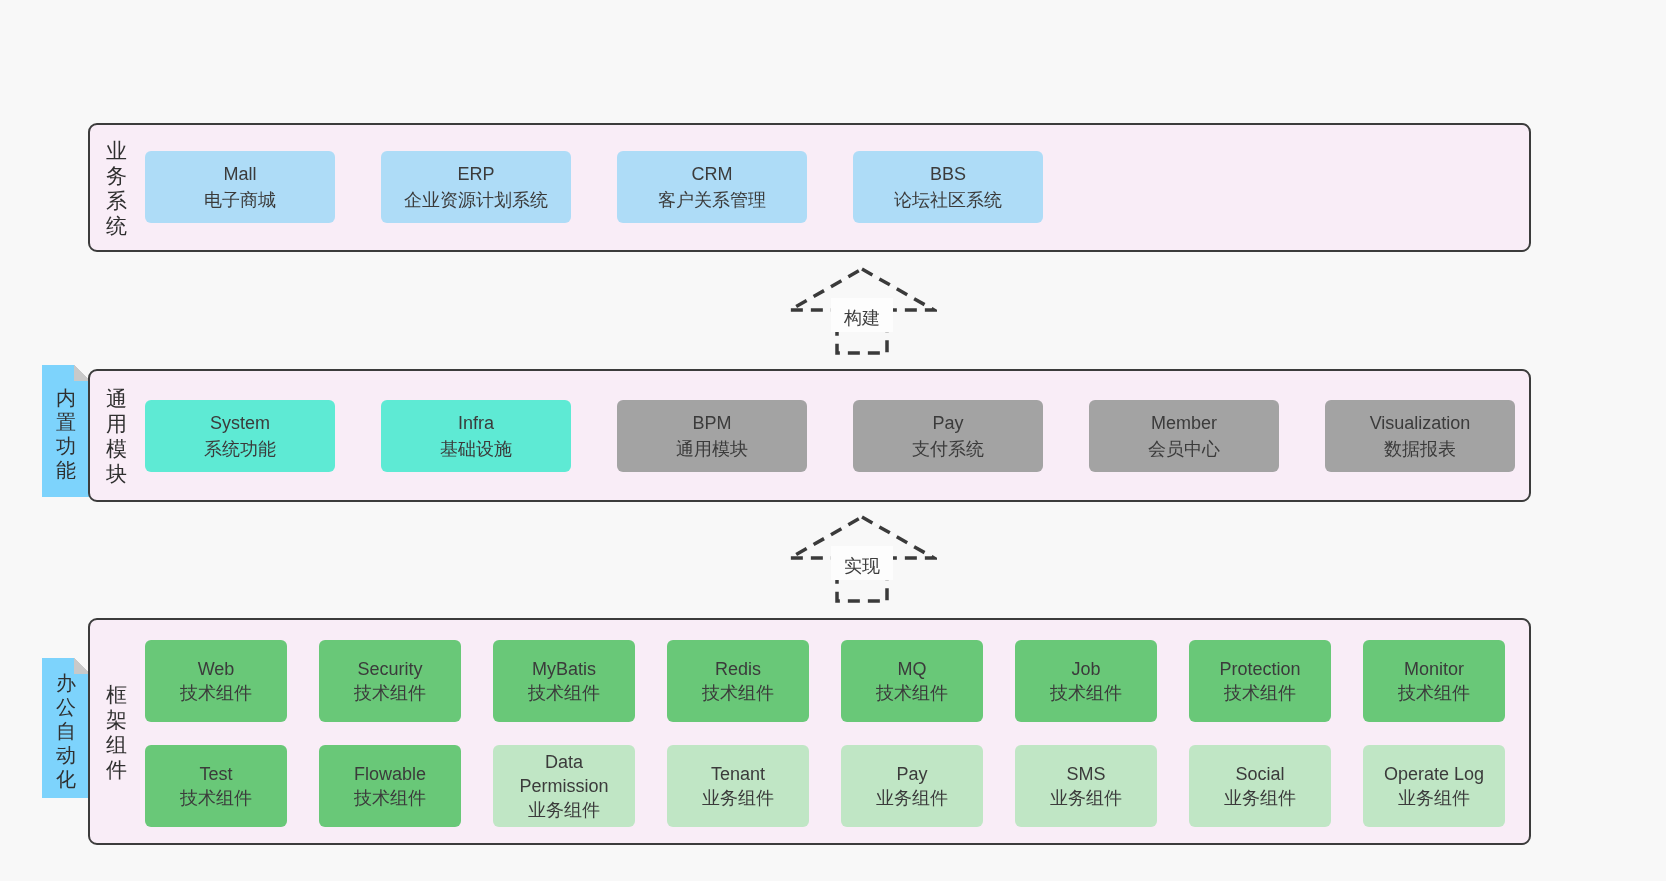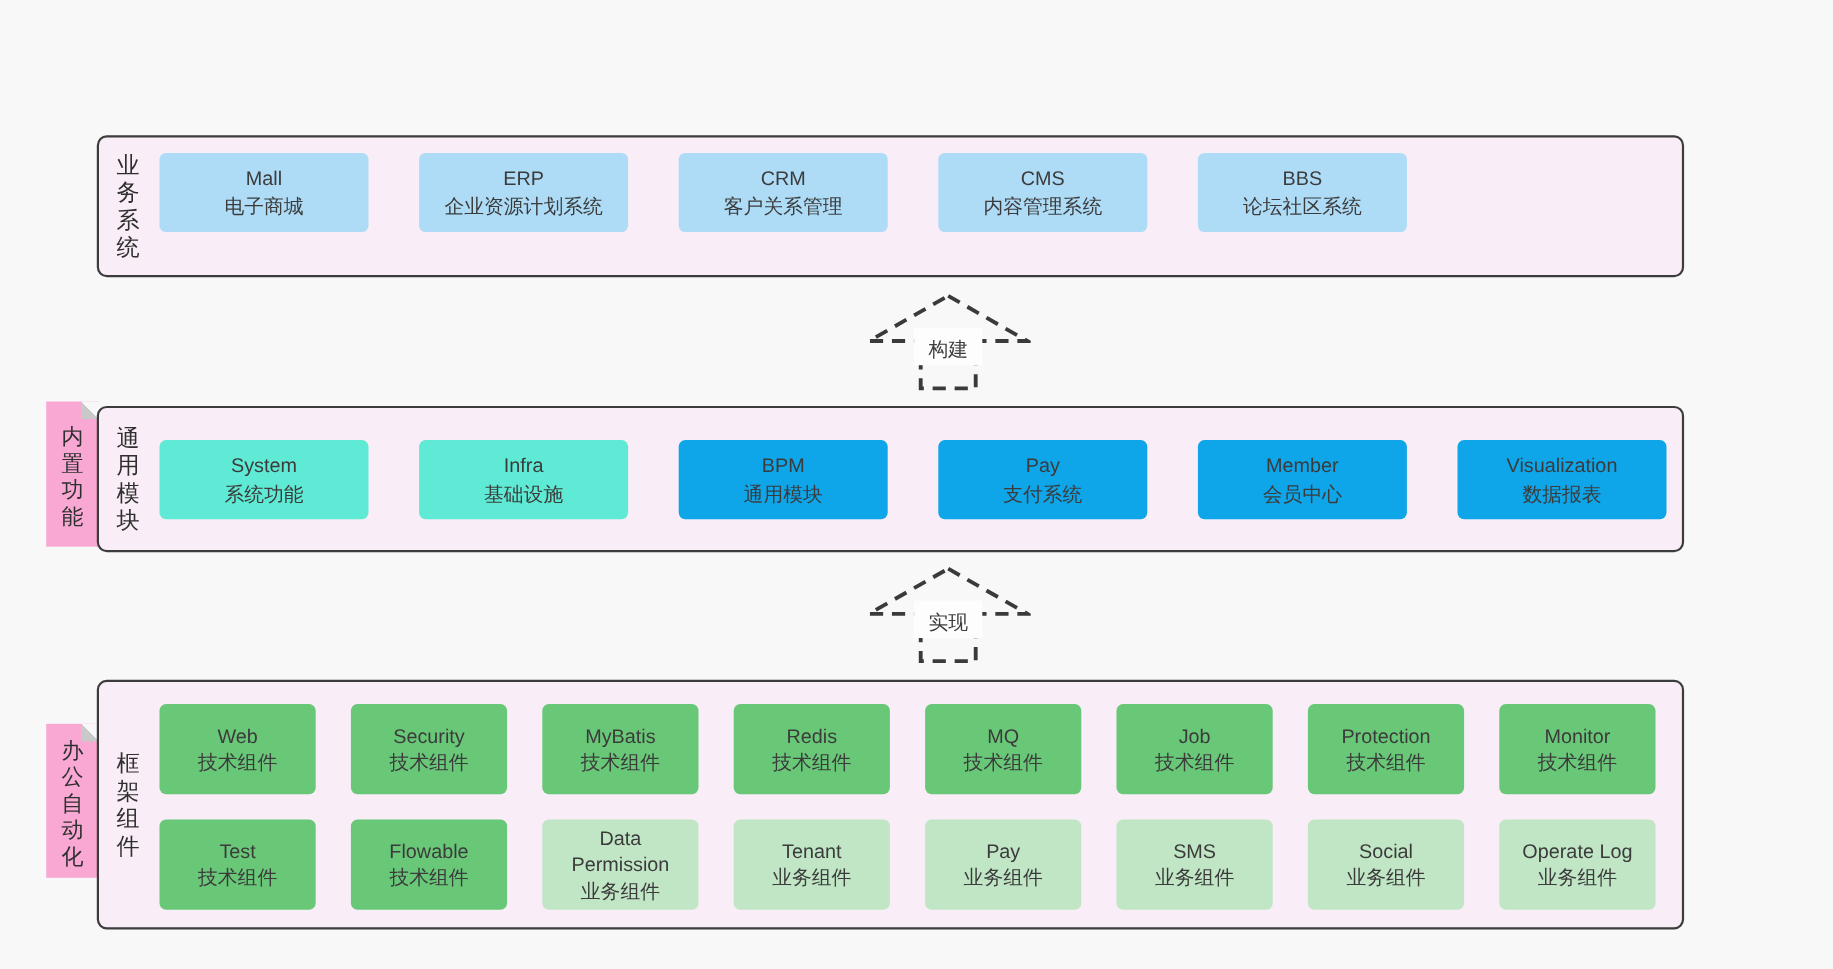--- a/index.html
+++ b/index.html
@@ -12,39 +12,39 @@
   #layer-business{top:123px;height:129px;padding-left:24px;}
   #layer-modules{top:369px;height:133px;padding-left:23px;}
   #layer-framework{top:618px;height:227px;}
 
   .layer-label{position:absolute;left:13px;top:50%;transform:translateY(-50%);
                width:27px;font-size:21px;line-height:25px;color:#2f2f2f;
                text-align:center;word-break:break-all;}
 
   
   .row{position:absolute;left:55px;display:flex;gap:46px;}
-  #row-business{top:14px;}
+  #row-business{top:26px;}
   #row-modules{top:29px;}
   .row-fw{position:absolute;left:55px;display:flex;gap:32px;}
   #fw-row1{top:20px;}
   #fw-row2{top:125px;}
 
   .box{border-radius:6px;display:flex;flex-direction:column;align-items:center;
        justify-content:center;font-size:18px;line-height:26px;color:#3b3b3b;
        text-align:center;box-sizing:border-box;}
   .w-lg{width:190px;height:72px;}
   .w-sm{width:142px;height:82px;line-height:24px;padding:0 14px;}
   .blue{background:#aedcf7;}
   .red{background:#5eead4;}
-  .pink{background:#0ea5e9;align-items:center;}
+  .pink{background:#a3a3a3;align-items:center;}
   .green{background:#69c878;}
   .green-light{background:#c0e6c5;}
 
   
-  .tag{position:absolute;width:48px;background:#f9a8d4;z-index:1;
+  .tag{position:absolute;width:48px;background:#7dd3fc;z-index:1;
        display:flex;align-items:center;justify-content:center;}
   #tag-modules{left:42px;top:365px;height:132px;}
   #tag-framework{left:42px;top:658px;height:140px;}
   .tag-label{width:24px;font-size:20px;line-height:24px;color:#2f2f2f;
              text-align:center;word-break:break-all;margin-top:6px;}
   .fold{position:absolute;top:0;right:0;width:16px;height:16px;
         background:linear-gradient(to bottom left,#f8f8f8 50%,#c9c9c9 50%);}
 
   
   .arrow{position:absolute;width:150px;height:90px;z-index:1;}
@@ -69,24 +69,20 @@
       </div>
       <div class="box w-lg blue">
         <span>ERP</span>
         <span>企业资源计划系统</span>
       </div>
       <div class="box w-lg blue">
         <span>CRM</span>
         <span>客户关系管理</span>
       </div>
       <div class="box w-lg blue">
-        <span>CMS</span>
-        <span>内容管理系统</span>
-      </div>
-      <div class="box w-lg blue">
         <span>BBS</span>
         <span>论坛社区系统</span>
       </div>
     </div>
   </div>
 
   <svg class="arrow" id="arrow-build" viewBox="0 0 150 90">
     <polygon points="75,3 147,44 100,44 100,87 50,87 50,44 3,44"></polygon>
     <rect x="44" y="32" width="62" height="34"></rect>
     <text x="75" y="58">构建</text>

